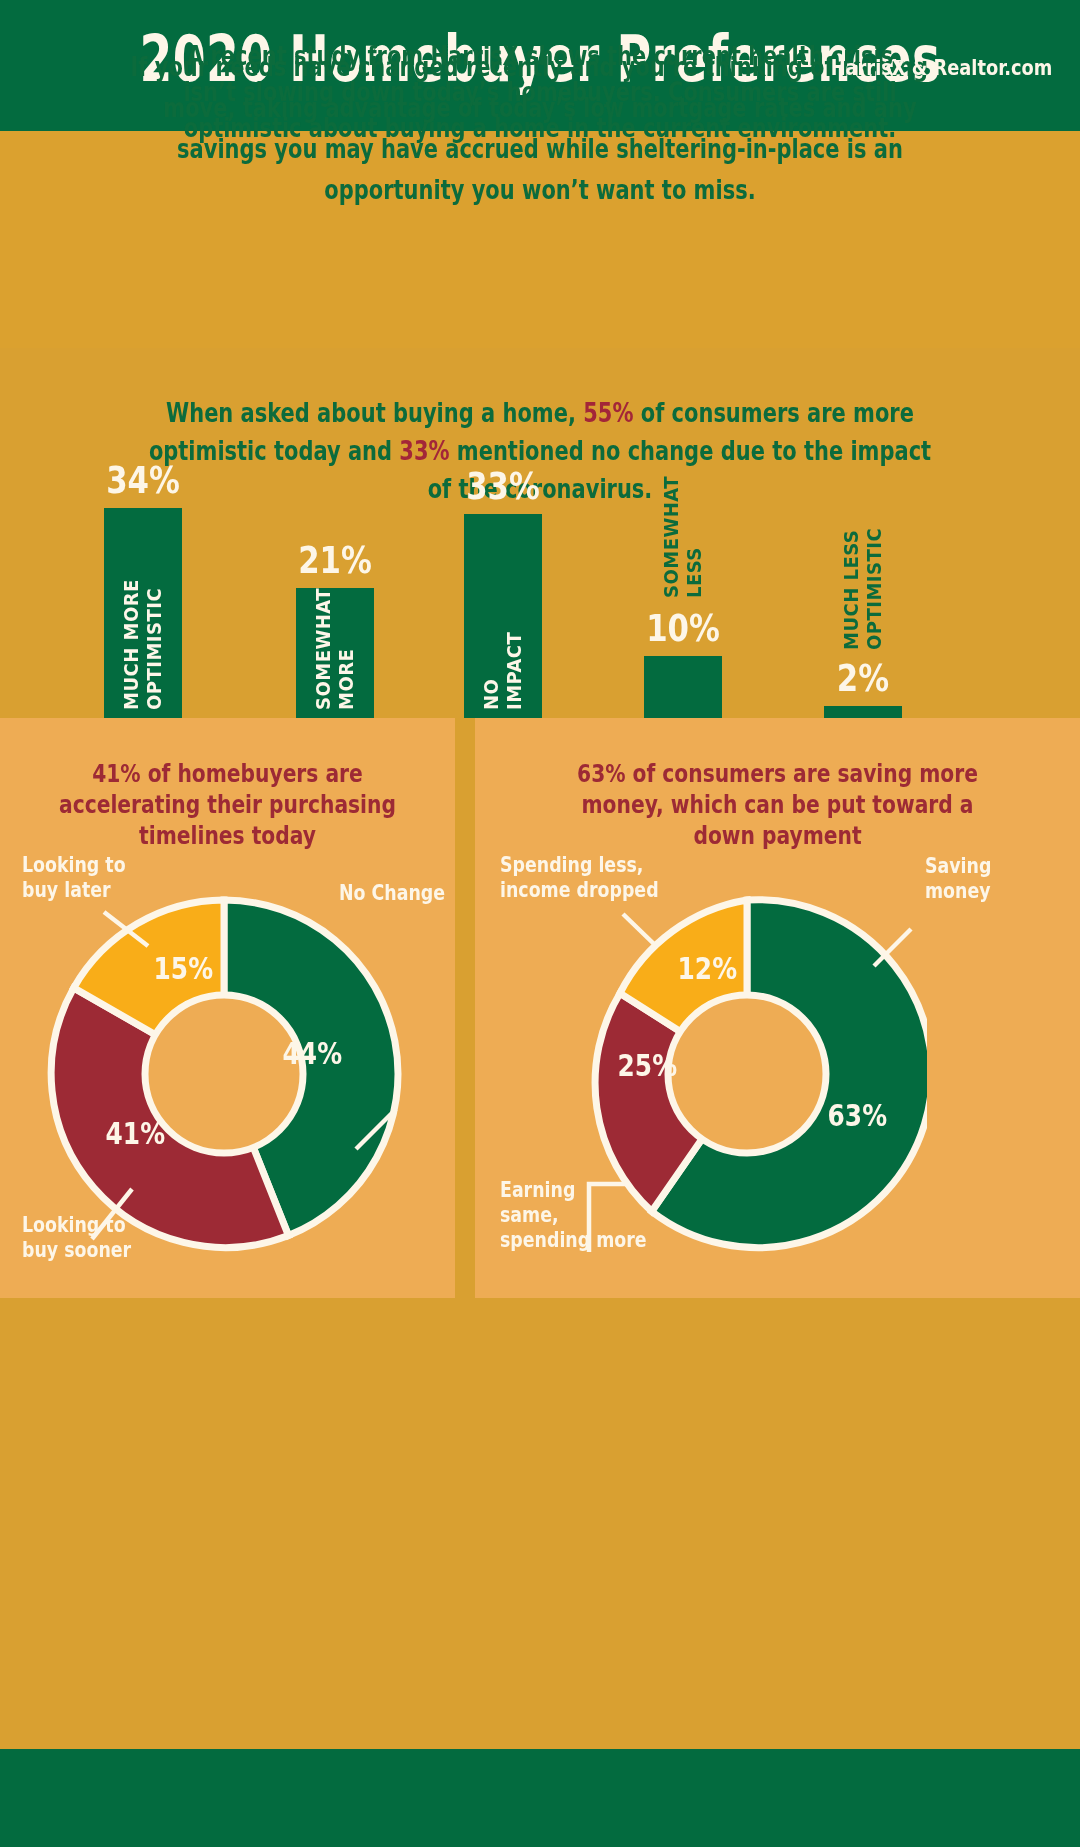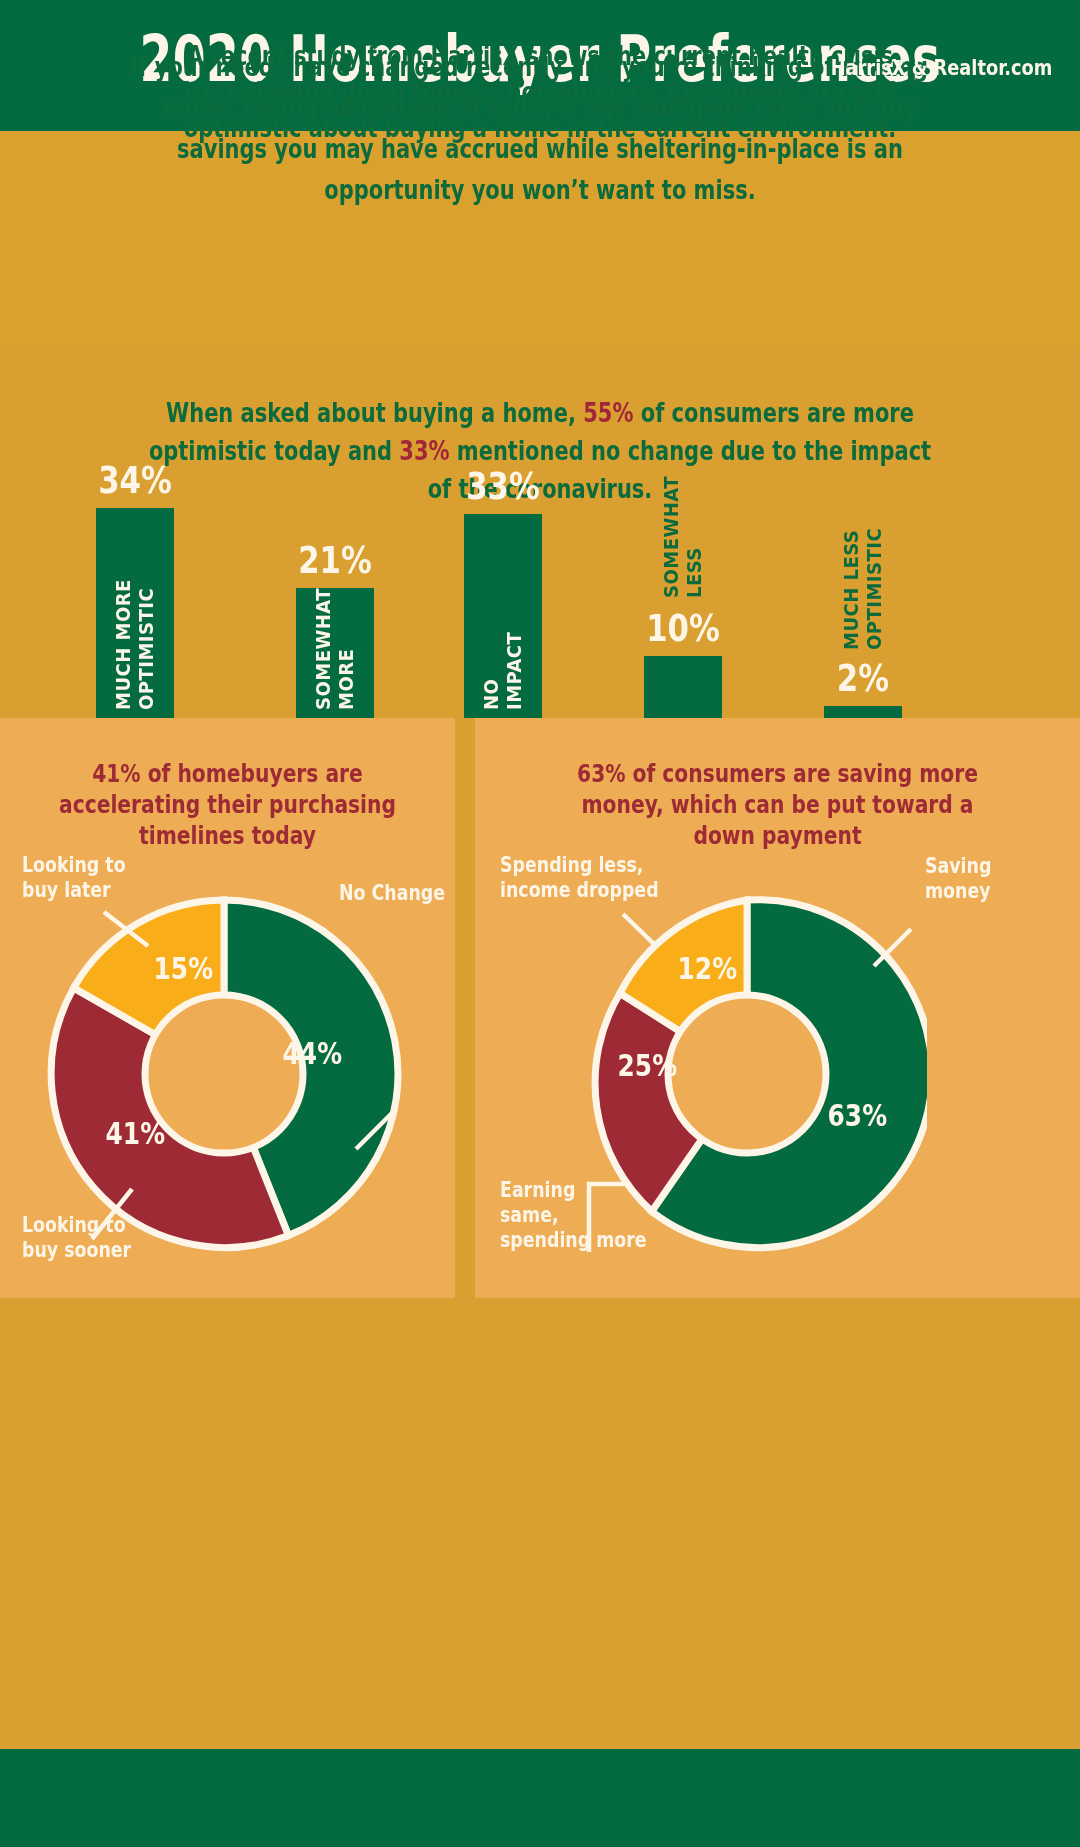--- a/index.html
+++ b/index.html
@@ -227,21 +227,21 @@
 
   <div id="intro-band"></div>
   <div id="intro-text">A recent study from HarrisX shows the current health crisis isn’t slowing down today’s homebuyers. Consumers are still optimistic about buying a home in the current environment.</div>
 
   <div id="bar-band">
 
     <div id="bar-lede">
       <span>When asked about buying a home, </span><span class="hl">55%</span><span> of consumers are more optimistic today and </span><span class="hl">33%</span><span> mentioned no change due to the impact of the coronavirus.</span>
     </div>
 
-    <div class="bar-col" style="left:60px;">
+    <div class="bar-col" style="left:68px;">
       <div class="bar-rect" style="width:78px;height:210px;"></div>
       <div class="bar-value" style="bottom:218px;">34%</div>
       <div class="bar-label" style="bottom:8px;height:165px;">MUCH MORE OPTIMISTIC</div>
     </div>
 
     <div class="bar-col" style="left:260px;">
       <div class="bar-rect" style="width:78px;height:130px;"></div>
       <div class="bar-value" style="bottom:138px;">21%</div>
       <div class="bar-label" style="bottom:8px;height:110px;">SOMEWHAT MORE</div>
     </div>

